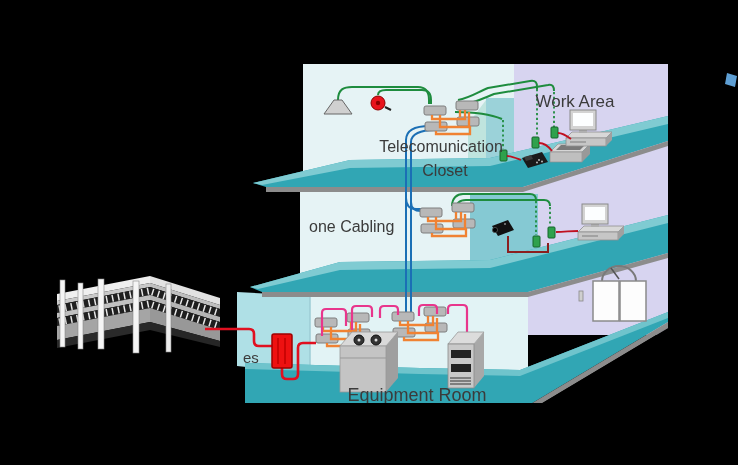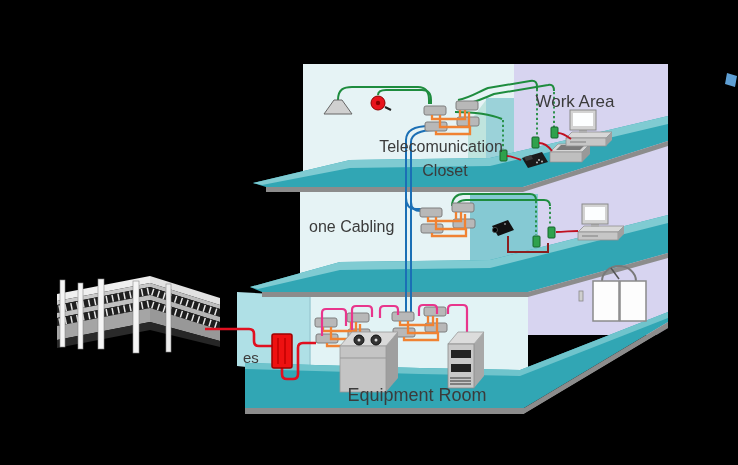--- a/index.html
+++ b/index.html
@@ -1,16 +1,16 @@
 <!DOCTYPE html>
 <html><head>
 <meta charset="utf-8">
 <style>
   html,body{margin:0;padding:0;background:#000;}
-  #stage{position:relative;width:738px;height:465px;background:#000;overflow:hidden;
+  #stage{position:relative;width:738px;height:403px;background:#000;overflow:hidden;
          font-family:"Liberation Sans",sans-serif;}
   svg{display:block}
   text{fill:#3b3b3b;font-family:"Liberation Sans",sans-serif;}
   .lbl{font-weight:400;}
 </style>
 </head>
 <body>
 
 <div id="stage">
 <svg width="738" height="465" viewBox="0 0 738 465">

